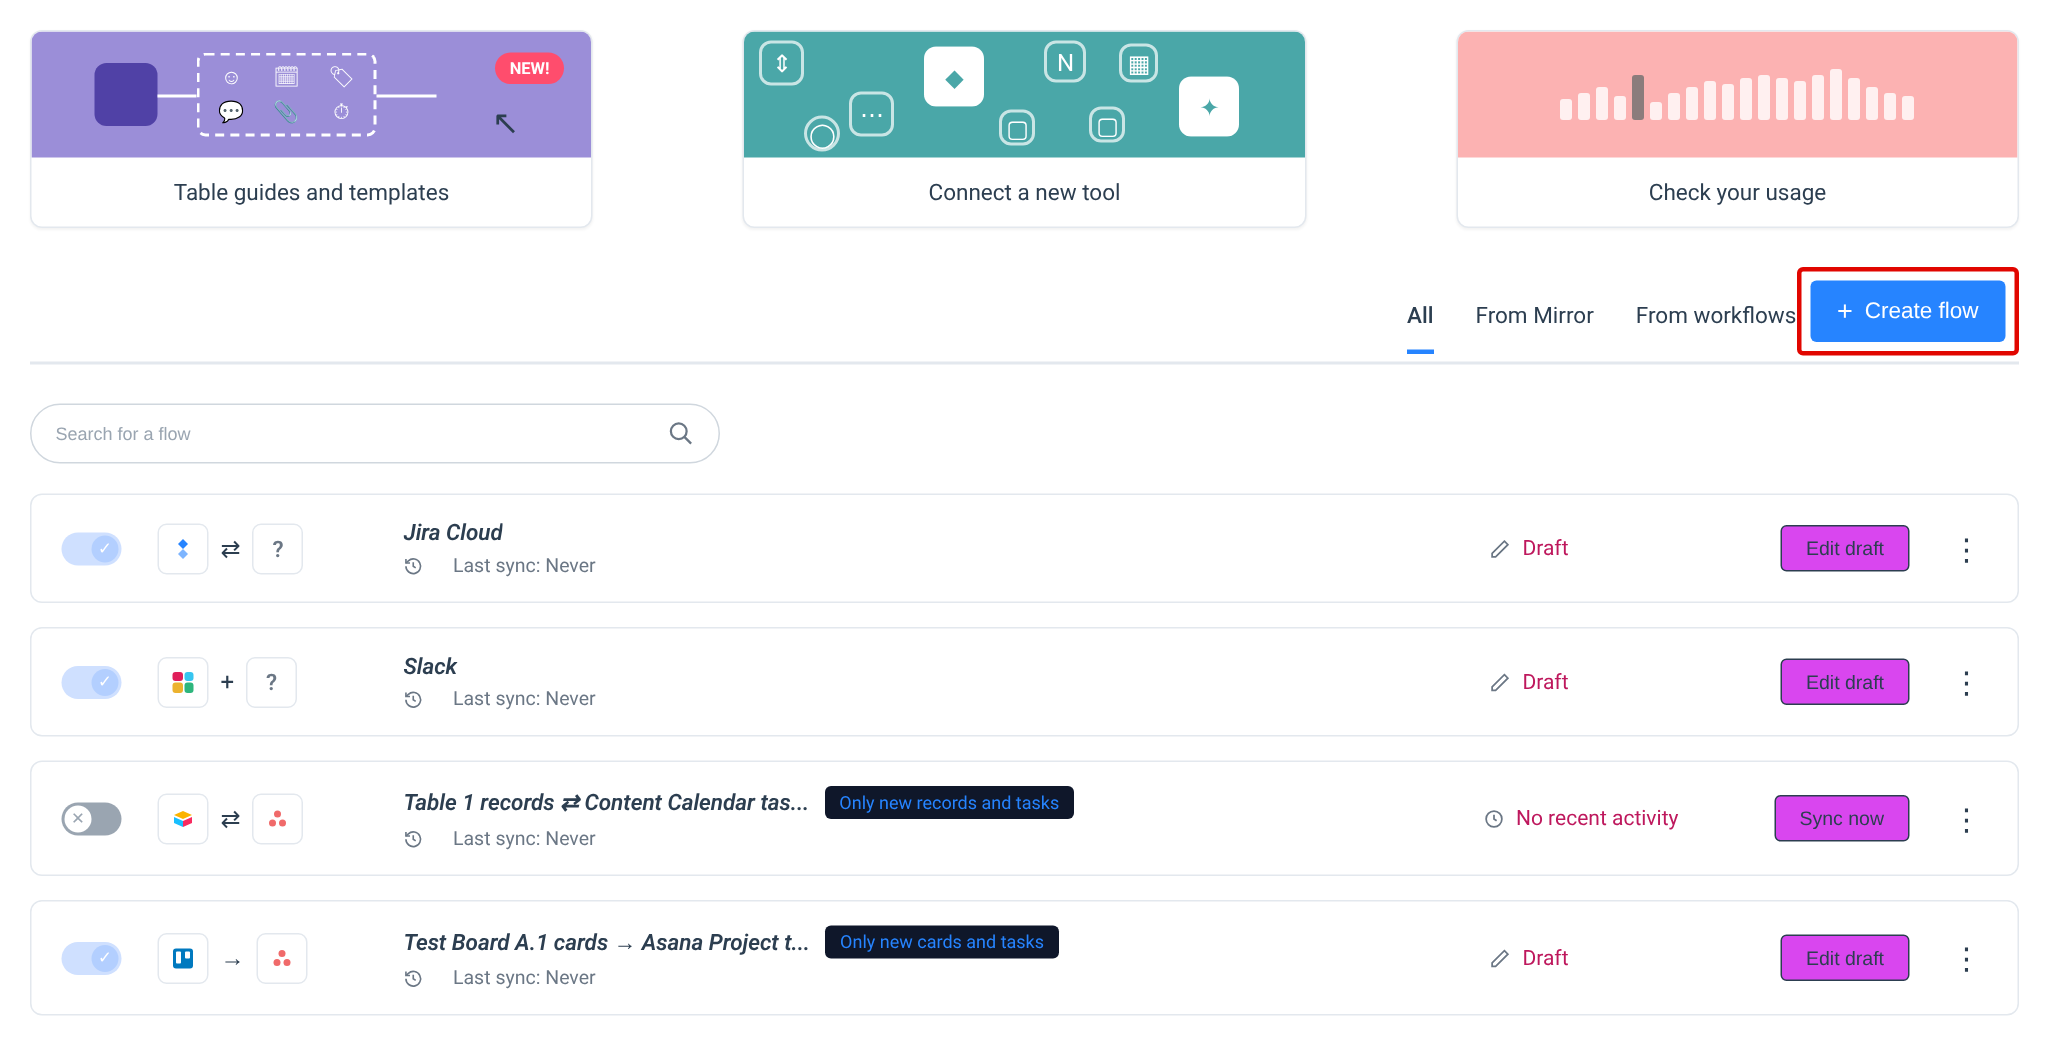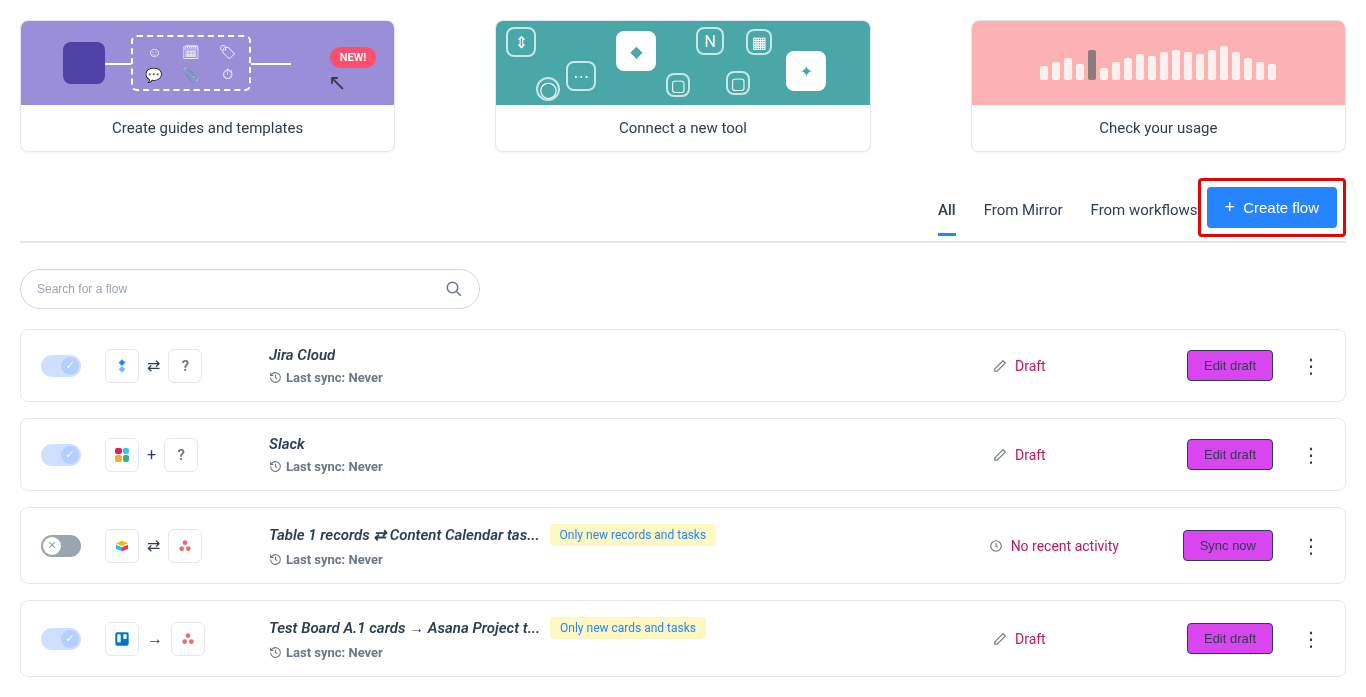--- a/index.html
+++ b/index.html
@@ -8,21 +8,21 @@
     .cards-row { display: flex; gap: 100px; margin-bottom: 30px; }
     .promo-card { flex: 1; border: 1px solid #e3e8ee; border-radius: 8px; background: #fff; overflow: hidden; box-shadow: 0 1px 2px rgba(0,0,0,0.05); cursor: pointer; display: flex; flex-direction: column; }
     .promo-banner { height: 84px; display: flex; align-items: center; justify-content: center; position: relative; }
     .promo-label { padding: 14px 0; text-align: center; font-size: 15px; color: #2c3e50; }
 
     
     .banner1 { background: #9b8ed8; }
     .b1-square { width: 42px; height: 42px; border-radius: 8px; background: #5041a6; position: absolute; left: 42px; top: 50%; transform: translateY(-50%); }
     .b1-dashed { position: absolute; left: 110px; top: 50%; transform: translateY(-50%); width: 120px; height: 56px; border: 2px dashed #fff; border-radius: 6px; display: grid; grid-template-columns: repeat(3,1fr); grid-template-rows: repeat(2,1fr); gap: 2px; padding: 4px; }
     .b1-dashed span { display: flex; align-items: center; justify-content: center; color: #fff; font-size: 14px; }
-    .b1-new { position: absolute; right: 18px; top: 26px; background: #ff4d6d; color: #fff; font-size: 11px; font-weight: bold; padding: 4px 10px; border-radius: 12px; }
+    .b1-new { position: absolute; right: 18px; top: 14px; background: #ff4d6d; color: #fff; font-size: 11px; font-weight: bold; padding: 4px 10px; border-radius: 12px; }
     .b1-cursor { position: absolute; right: 48px; bottom: 10px; font-size: 22px; color:#2c3e50; }
     .b1-line { position:absolute; top:50%; height:2px; background:#fff; }
     .b1-line.a { left:84px; width:26px; }
     .b1-line.b { left:230px; width:40px; }
 
     
     .banner2 { background: #4aa7a8; overflow:hidden; }
     .banner2 .tile { position: absolute; border: 2px solid rgba(255,255,255,0.7); border-radius: 8px; display:flex; align-items:center; justify-content:center; color:#fff; font-size:16px; }
 
     
@@ -56,22 +56,22 @@
     .toggle.on .knob { right:2px; background:#b3cfff; color:#fff; }
     .toggle.off .knob { left:2px; background:#fff; color:#9aa5b1; }
 
     .icons-group { display:flex; align-items:center; gap:8px; flex-shrink:0; width: 140px;}
     .app-box { width:34px; height:34px; border:1px solid #e3e8ee; border-radius:6px; display:flex; align-items:center; justify-content:center; font-size:15px; }
     .arrow-mid { font-size:16px; color:#2c3e50; }
 
     .flow-main { flex:1; min-width:0; }
     .flow-title-row { display:flex; align-items:center; gap:10px; }
     .flow-title { font-size:15px; font-weight:600; color:#2c3e50; white-space:nowrap; overflow:hidden; text-overflow:ellipsis; max-width: 320px; font-style: italic;}
-    .badge { font-size: 12px; color:#2684ff; background:#fef9c3; padding:4px 10px; border-radius:4px; white-space:nowrap; }
-    .flow-sub { font-size:13px; color:#6b7785; margin-top:6px; display:flex; align-items:center; gap:4px;font-weight:bold;}
+    .badge { font-size: 12px; color:#2684ff; background:#0f172a; padding:4px 10px; border-radius:4px; white-space:nowrap; }
+    .flow-sub { font-size:13px; color:#6b7785; margin-top:6px; display:flex; align-items:center; gap:20px;}
 
     .status { display:flex; align-items:center; gap:8px; color:#be185d; font-size:14px; width: 170px; flex-shrink:0; }
     .status svg, .status .ico { color:#6b7785; flex-shrink:0; }
 
     .action-btn { border:1px solid #2c3e50; background:#d946ef; color:#2c3e50; font-size:13px; padding:7px 16px; border-radius:4px; cursor:pointer; min-width: 86px; flex-shrink:0;}
     .kebab { font-size:20px; color:#2c3e50; cursor:pointer; padding: 0 4px; flex-shrink:0;}
 
     svg { display:block; }
   </style>
 </head>
@@ -88,21 +88,21 @@
           <span>🗓</span>
           <span>🏷</span>
         <span>💬</span>
           <span>📎</span>
           <span>⏱</span>
       </div>
       <span class="b1-line b"></span>
       <div class="b1-new">NEW!</div>
       <div class="b1-cursor">↖</div>
     </div>
-    <div class="promo-label">Create guides and templates</div>
+    <div class="promo-label">Table guides and templates</div>
   </div>
 
   <div class="promo-card">
     <div class="promo-banner banner2">
       <div class="tile" style="left:10px;top:6px;width:30px;height:30px;">⇕</div>
       <div class="tile" style="left:70px;top:40px;width:30px;height:30px;">⋯</div>
       <div class="tile" style="left:120px;top:10px;width:40px;height:40px;background:#fff;color:#4aa7a8;">◆</div>
       <div class="tile" style="left:200px;top:6px;width:28px;height:28px;">N</div>
       <div class="tile" style="left:250px;top:8px;width:26px;height:26px;">▦</div>
       <div class="tile" style="left:290px;top:30px;width:40px;height:40px;background:#fff;color:#4aa7a8;">✦</div>

